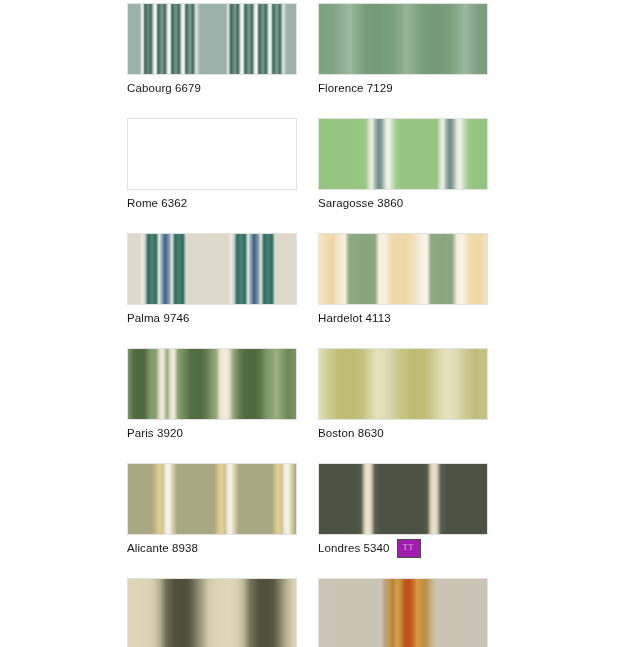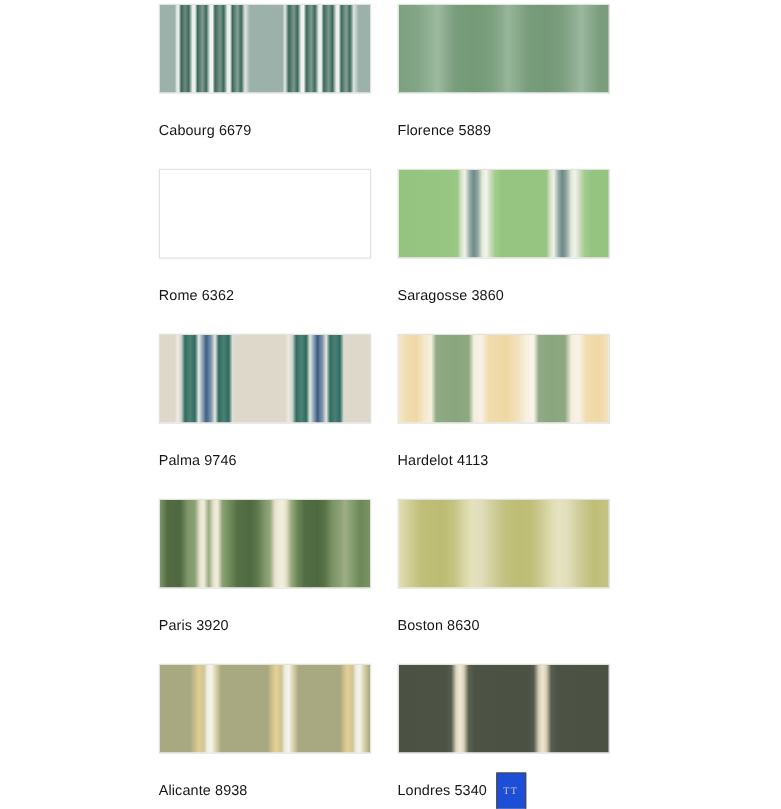--- a/index.html
+++ b/index.html
@@ -35,37 +35,37 @@
     height: 72px;
     border: 1px solid #e2e2e0;
     box-sizing: border-box;
     display: block;
   }
   .swatch-caption {
     display: flex;
     align-items: center;
     gap: 7px;
     height: 20px;
-    padding-top: 20px;
+    padding-top: 3px;
   }
   .swatch-label {
     font-size: 11.5px;
     line-height: 14px;
     color: #161616;
     white-space: nowrap;
     letter-spacing: 0.1px;
   }
   .broken-image-badge {
     display: inline-flex;
     align-items: center;
     justify-content: center;
     width: 24px;
-    height: 30px;
+    height: 19px;
     border: 1px solid #4a4a4a;
-    background: #1d4ed8;
+    background: #a21caf;
     box-sizing: border-box;
   }
   .broken-image-badge .badge-text {
     font-size: 8px;
     line-height: 8px;
     color: #c8c8c8;
     font-family: "Liberation Serif", serif;
     letter-spacing: 1px;
   }
 </style>
@@ -76,21 +76,21 @@
     <div class="swatch-row">
       <div class="swatch-cell">
         <div class="swatch-image" style="background: linear-gradient(to right, rgb(156, 177, 169) 0px, rgb(156, 177, 169) 12px, rgb(216, 224, 220) 13px, rgb(233, 238, 235) 15px, rgb(60, 99, 86) 17px, rgb(109, 139, 127) 20px, rgb(63, 106, 92) 23px, rgb(231, 237, 234) 26px, rgb(241, 244, 242) 28px, rgb(62, 106, 91) 30px, rgb(124, 154, 141) 34px, rgb(61, 104, 90) 37px, rgb(238, 242, 240) 40px, rgb(242, 245, 243) 42px, rgb(61, 104, 90) 44px, rgb(120, 150, 138) 48px, rgb(60, 103, 90) 51px, rgb(233, 239, 236) 54px, rgb(240, 243, 241) 56px, rgb(62, 106, 92) 58px, rgb(130, 160, 148) 62px, rgb(61, 104, 90) 65px, rgb(223, 231, 227) 68px, rgb(156, 177, 169) 72px, rgb(156, 177, 169) 98px, rgb(230, 236, 233) 100px, rgb(61, 104, 90) 103px, rgb(123, 153, 140) 107px, rgb(61, 104, 90) 110px, rgb(237, 241, 239) 113px, rgb(242, 245, 243) 115px, rgb(62, 106, 91) 117px, rgb(125, 155, 143) 121px, rgb(61, 104, 90) 124px, rgb(233, 239, 236) 127px, rgb(241, 244, 242) 129px, rgb(61, 104, 90) 131px, rgb(123, 153, 141) 135px, rgb(60, 103, 90) 138px, rgb(231, 237, 234) 141px, rgb(238, 242, 240) 143px, rgb(62, 106, 92) 145px, rgb(131, 161, 149) 149px, rgb(61, 104, 90) 152px, rgb(221, 229, 225) 155px, rgb(156, 177, 169) 159px, rgb(156, 177, 169) 170px);"></div>
         <div class="swatch-caption">
           <span class="swatch-label">Cabourg 6679</span>
         </div>
       </div>
       <div class="swatch-cell">
         <div class="swatch-image" style="background: linear-gradient(to right, rgb(126, 161, 129) 0px, rgb(130, 165, 133) 14px, rgb(147, 179, 150) 26px, rgb(157, 186, 160) 31px, rgb(138, 170, 141) 38px, rgb(120, 157, 123) 46px, rgb(116, 153, 119) 60px, rgb(123, 160, 126) 74px, rgb(138, 170, 141) 82px, rgb(150, 181, 153) 87px, rgb(138, 170, 141) 95px, rgb(120, 157, 123) 104px, rgb(117, 153, 120) 118px, rgb(123, 159, 126) 130px, rgb(141, 172, 144) 140px, rgb(156, 185, 159) 146px, rgb(140, 170, 143) 153px, rgb(122, 158, 125) 161px, rgb(121, 157, 124) 170px);"></div>
         <div class="swatch-caption">
-          <span class="swatch-label">Florence 5889</span>
+          <span class="swatch-label">Florence 7129</span>
         </div>
       </div>
     </div>
     <div class="swatch-row">
       <div class="swatch-cell">
         <div class="swatch-image"></div>
         <div class="swatch-caption">
           <span class="swatch-label">Rome 6362</span>
         </div>
       </div>

